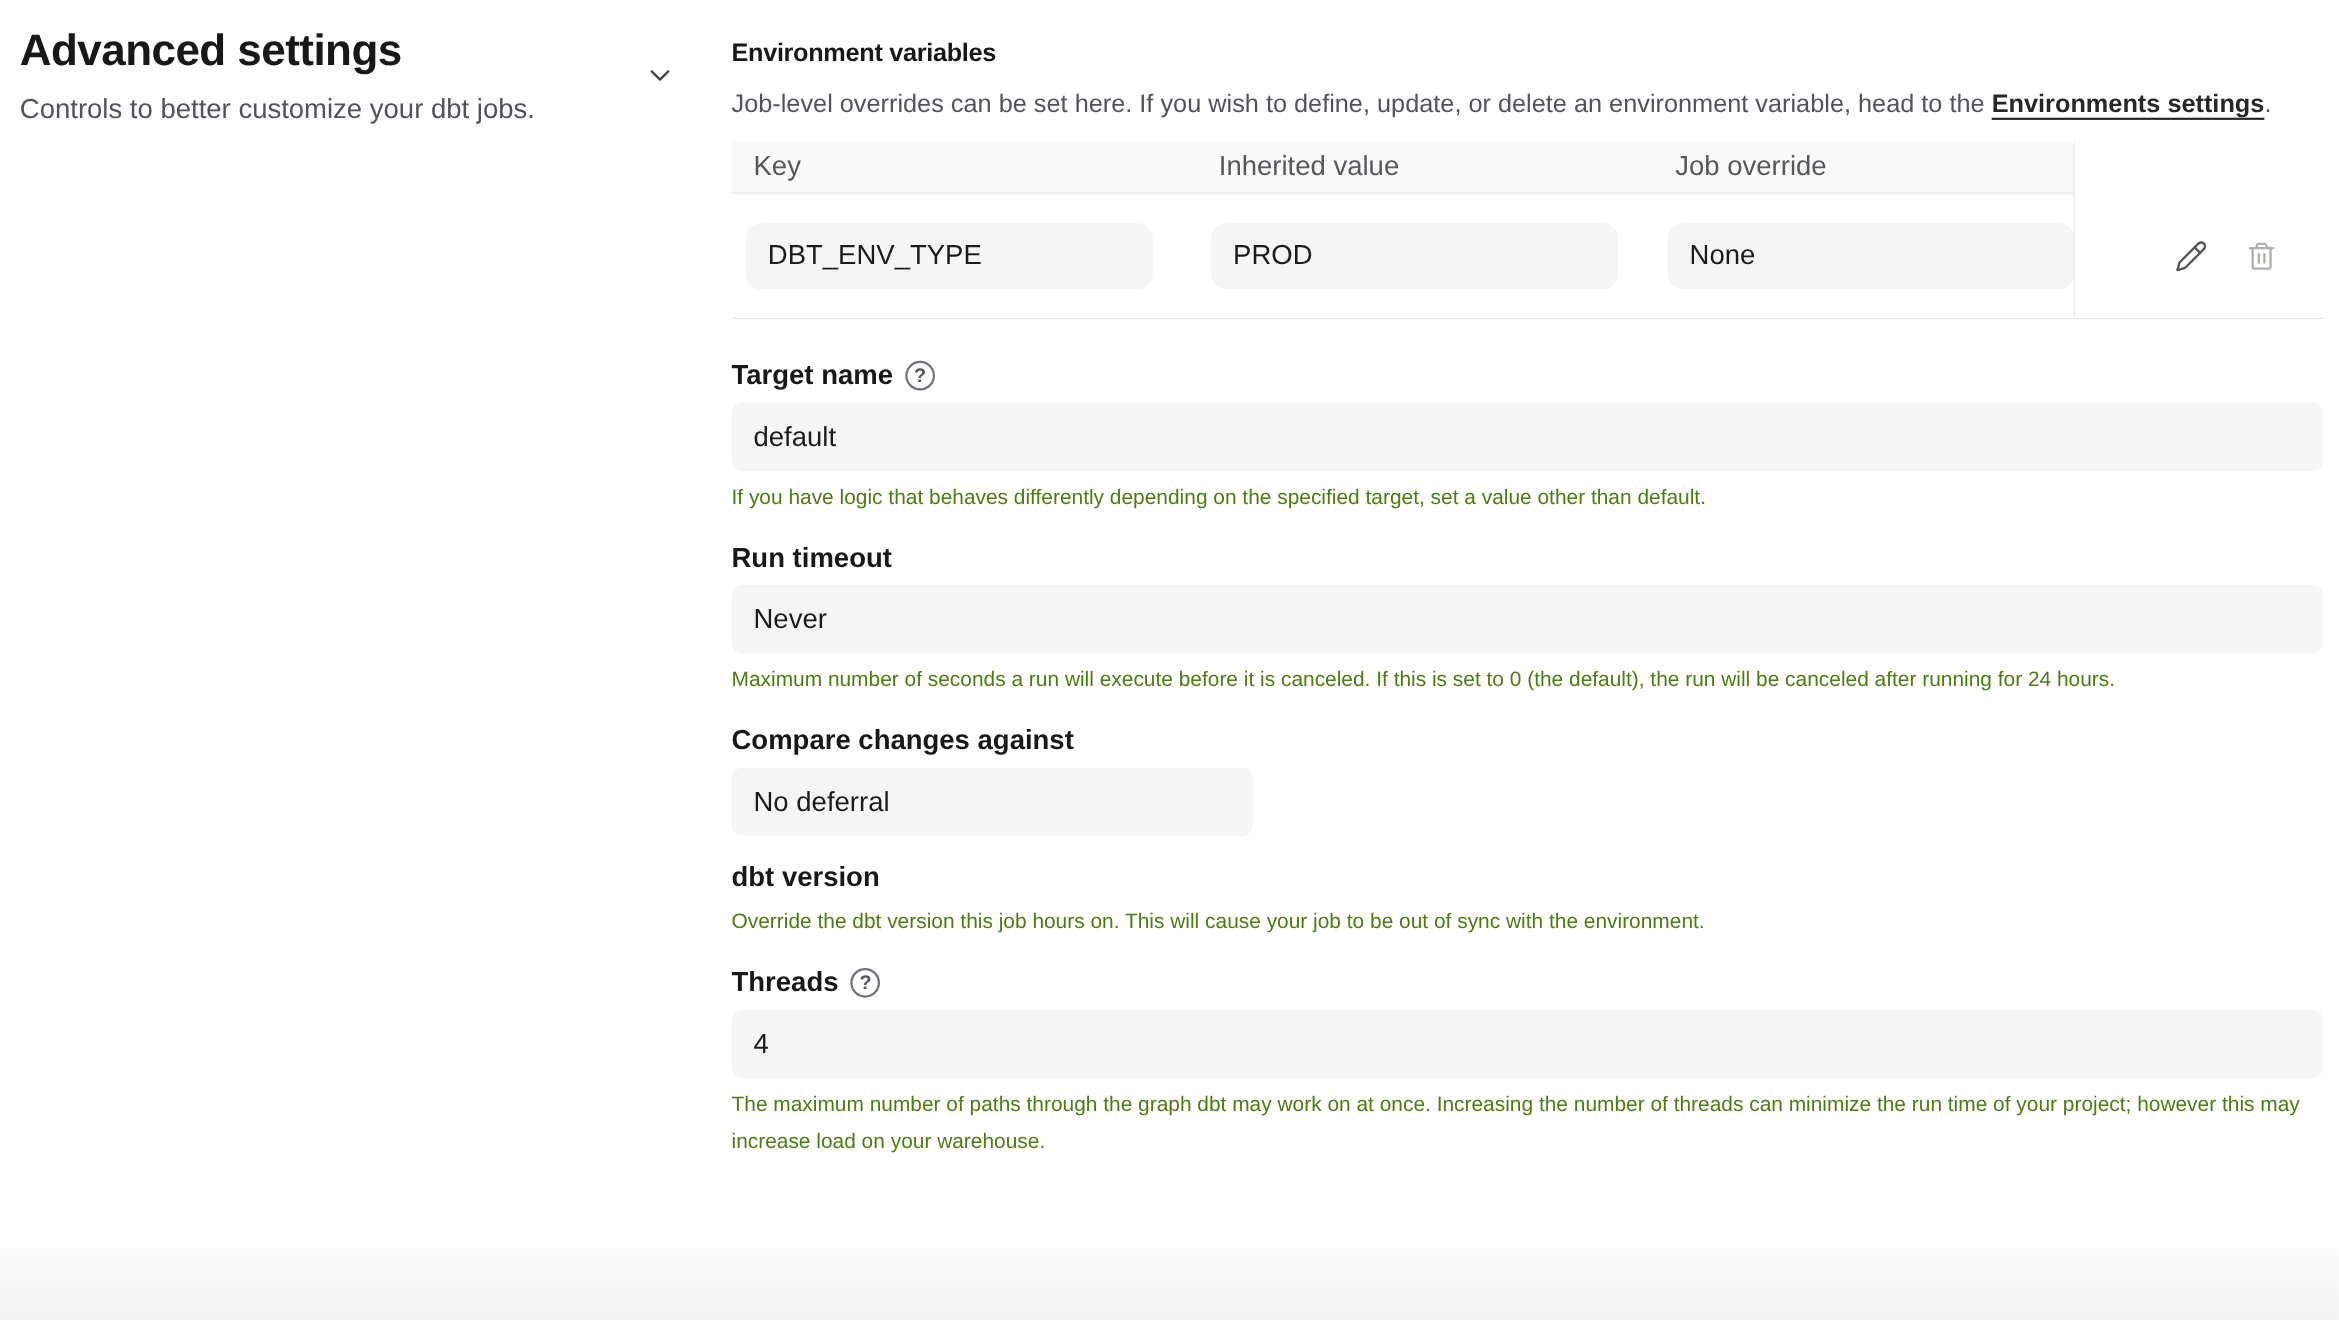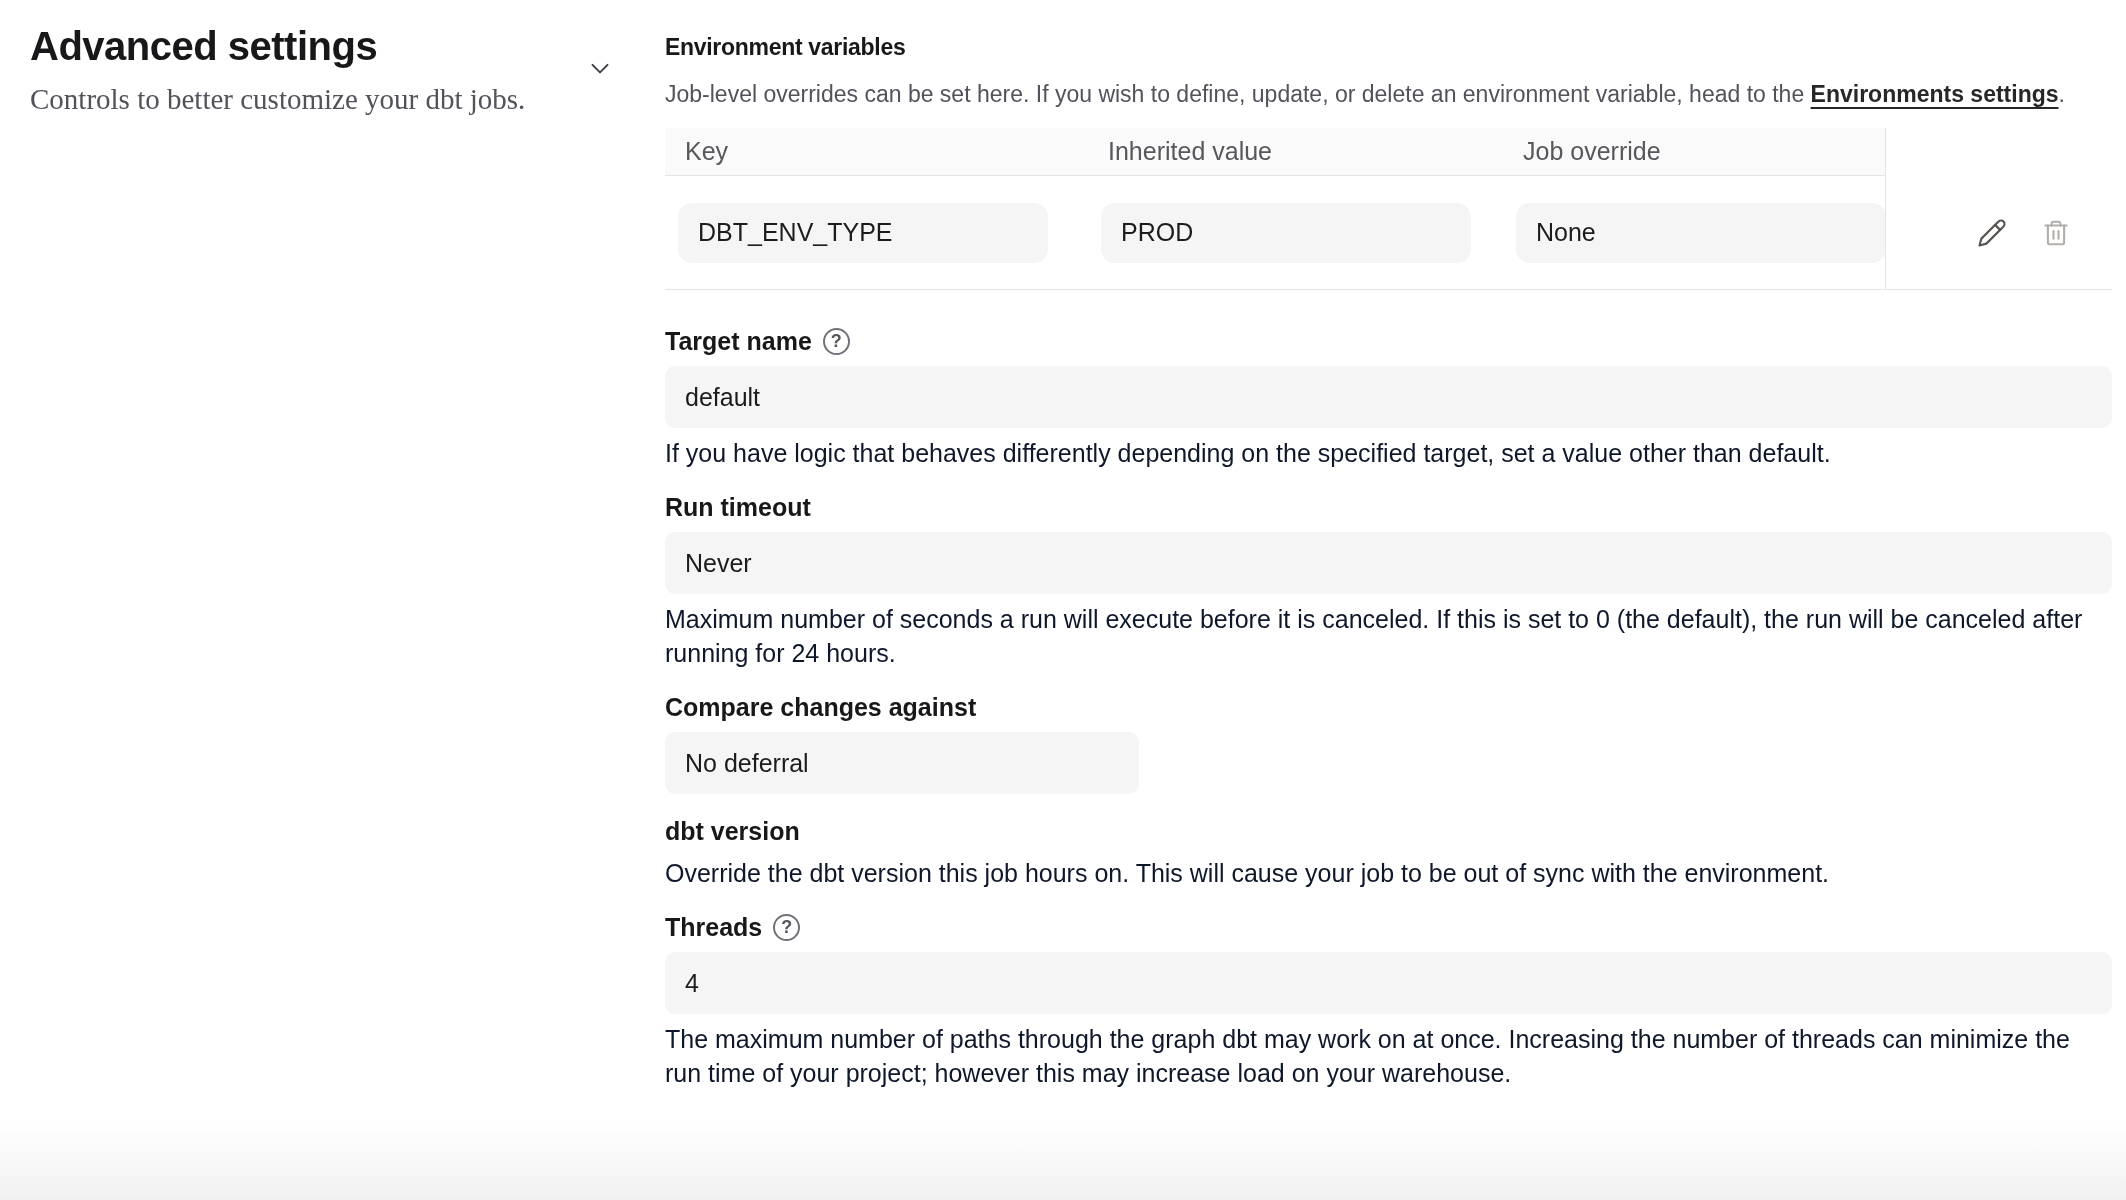--- a/index.html
+++ b/index.html
@@ -1,22 +1,22 @@
 <!DOCTYPE html>
 <html><head>
 <meta charset="utf-8">
 <style>
   * { margin: 0; padding: 0; box-sizing: border-box; }
   html, body { width: 2126px; height: 1200px; background: #ffffff; overflow: hidden; }
   body { font-family: "Liberation Sans", sans-serif; color: #1c1c1e; position: relative; }
 
   
-  .left-panel { position: absolute; left: 30px; top: 22px; width: 545px; }
+  .left-panel { position: absolute; left: 18px; top: 22px; width: 545px; }
   .left-panel h1 { font-size: 40px; font-weight: 700; line-height: 48px; color: #18181b; letter-spacing: -0.5px; }
-  .left-panel p { margin-top: 14px; font-size: 29px; line-height: 30px; color: #52525b; font-family: Liberation Serif, serif; }
+  .left-panel p { margin-top: 14px; font-size: 25px; line-height: 30px; color: #52525b; }
 
   .collapse-btn { position: absolute; left: 578px; top: 46px; width: 44px; height: 44px;
     background: transparent; border: none; cursor: pointer; display: flex; align-items: center; justify-content: center; }
   .collapse-btn svg { stroke: #3f3f46; }
 
   
   .content { position: absolute; left: 665px; top: 28px; width: 1447px; }
   .content h2 { font-size: 23px; font-weight: 700; line-height: 38px; color: #18181b; letter-spacing: -0.3px; }
   .desc { margin-top: 12px; font-size: 23px; line-height: 32px; color: #52525b; }
   .desc a { color: #27272a; font-weight: 700; text-decoration: underline; text-underline-offset: 5px; cursor: pointer; }
@@ -43,21 +43,21 @@
   .field { margin-top: 20px; }
   .field:first-of-type { margin-top: 34px; }
   .field .label-row { display: flex; align-items: center; font-size: 25px; font-weight: 700;
     color: #18181b; line-height: 34px; }
   .help-circle { display: inline-flex; width: 27px; height: 27px; margin-left: 11px;
     border: 2px solid #71717a; border-radius: 50%; align-items: center; justify-content: center;
     font-size: 18px; font-weight: 700; color: #55555a; flex: none; }
   .input-box { margin-top: 8px; width: 1447px; height: 62px; background: #f5f5f6; border-radius: 10px;
     display: flex; align-items: center; padding-left: 20px; font-size: 25px; color: #1c1c1e; cursor: pointer; }
   .input-box.narrow { width: 474px; }
-  .help-text { margin-top: 8px; font-size: 25px; line-height: 34px; color: #0f172a; max-width: 1447px; }
+  .help-text { margin-top: 8px; font-size: 19px; line-height: 34px; color: #4d7c0f; max-width: 1447px; }
 
   
   .bottom-fade { position: absolute; left: 0; right: 0; bottom: 0; height: 80px; pointer-events: none;
     background: linear-gradient(to bottom, rgba(120,120,120,0) 0%, rgba(120,120,120,0.10) 100%); }
 </style>
 </head>
 <body>
 
 <div class="page">
 

